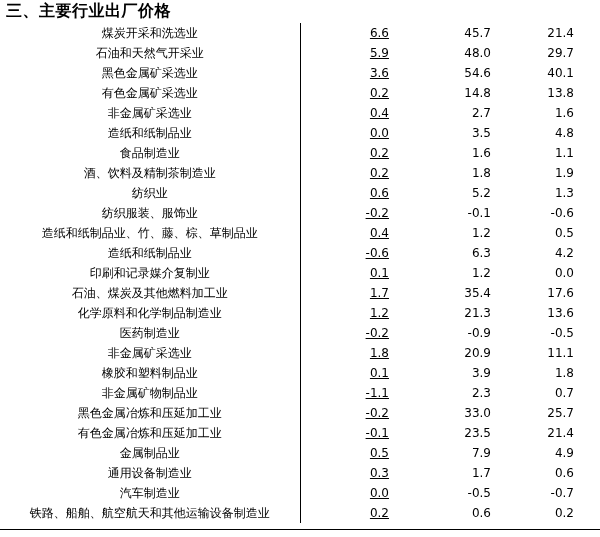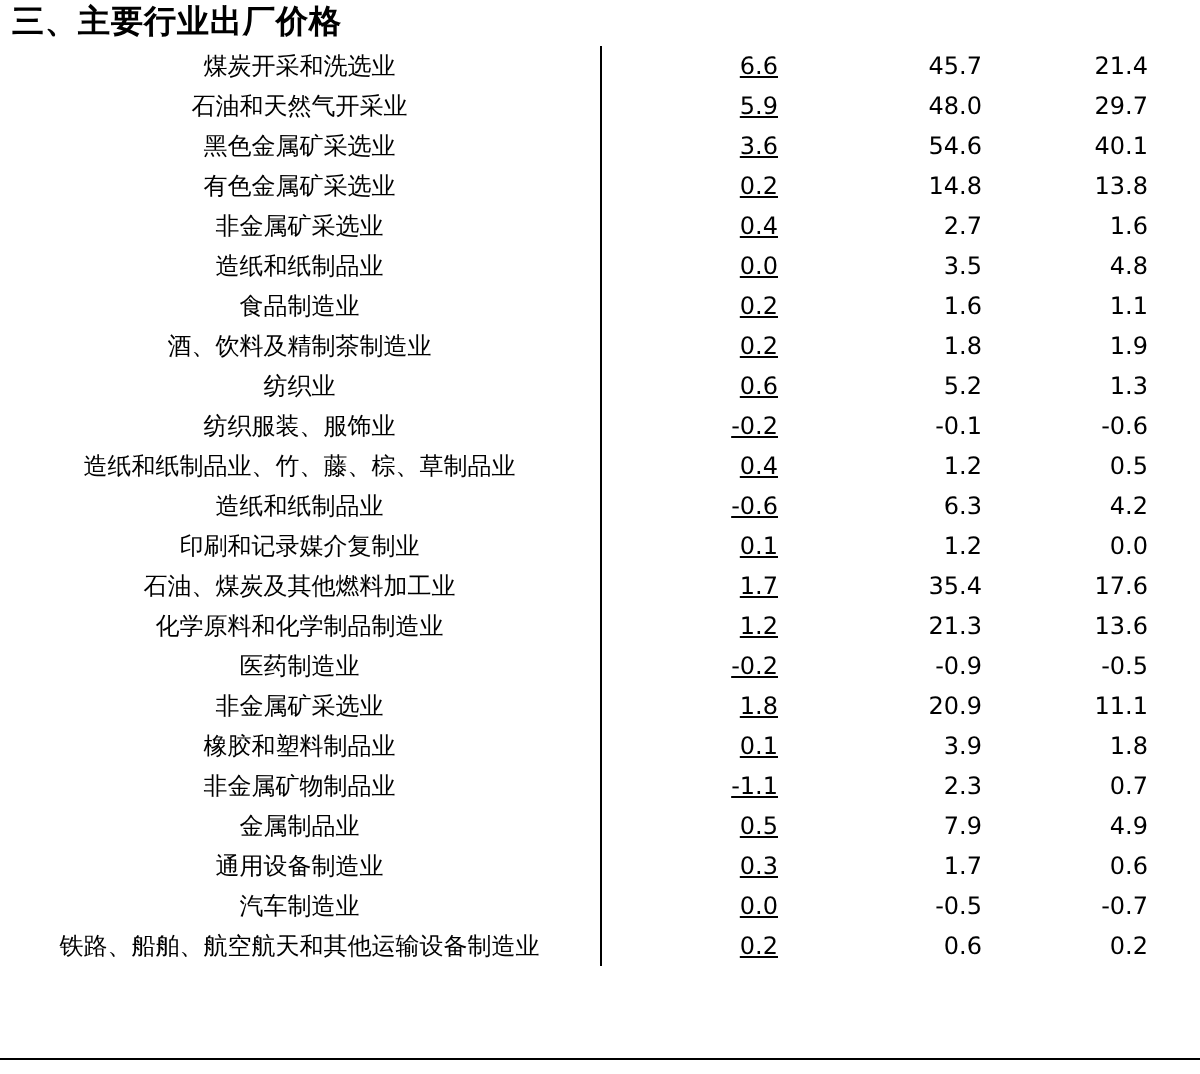--- a/index.html
+++ b/index.html
@@ -194,20 +194,32 @@
         <td class="val v2">3.9</td>
         <td class="val v3">1.8</td>
       </tr>
       <tr>
         <td class="name">非金属矿物制品业</td>
         <td class="val v1">-1.1</td>
         <td class="val v2">2.3</td>
         <td class="val v3">0.7</td>
       </tr>
       <tr>
+        <td class="name">黑色金属冶炼和压延加工业</td>
+        <td class="val v1">-0.2</td>
+        <td class="val v2">33.0</td>
+        <td class="val v3">25.7</td>
+      </tr>
+      <tr>
+        <td class="name">有色金属冶炼和压延加工业</td>
+        <td class="val v1">-0.1</td>
+        <td class="val v2">23.5</td>
+        <td class="val v3">21.4</td>
+      </tr>
+      <tr>
         <td class="name">金属制品业</td>
         <td class="val v1">0.5</td>
         <td class="val v2">7.9</td>
         <td class="val v3">4.9</td>
       </tr>
       <tr>
         <td class="name">通用设备制造业</td>
         <td class="val v1">0.3</td>
         <td class="val v2">1.7</td>
         <td class="val v3">0.6</td>

